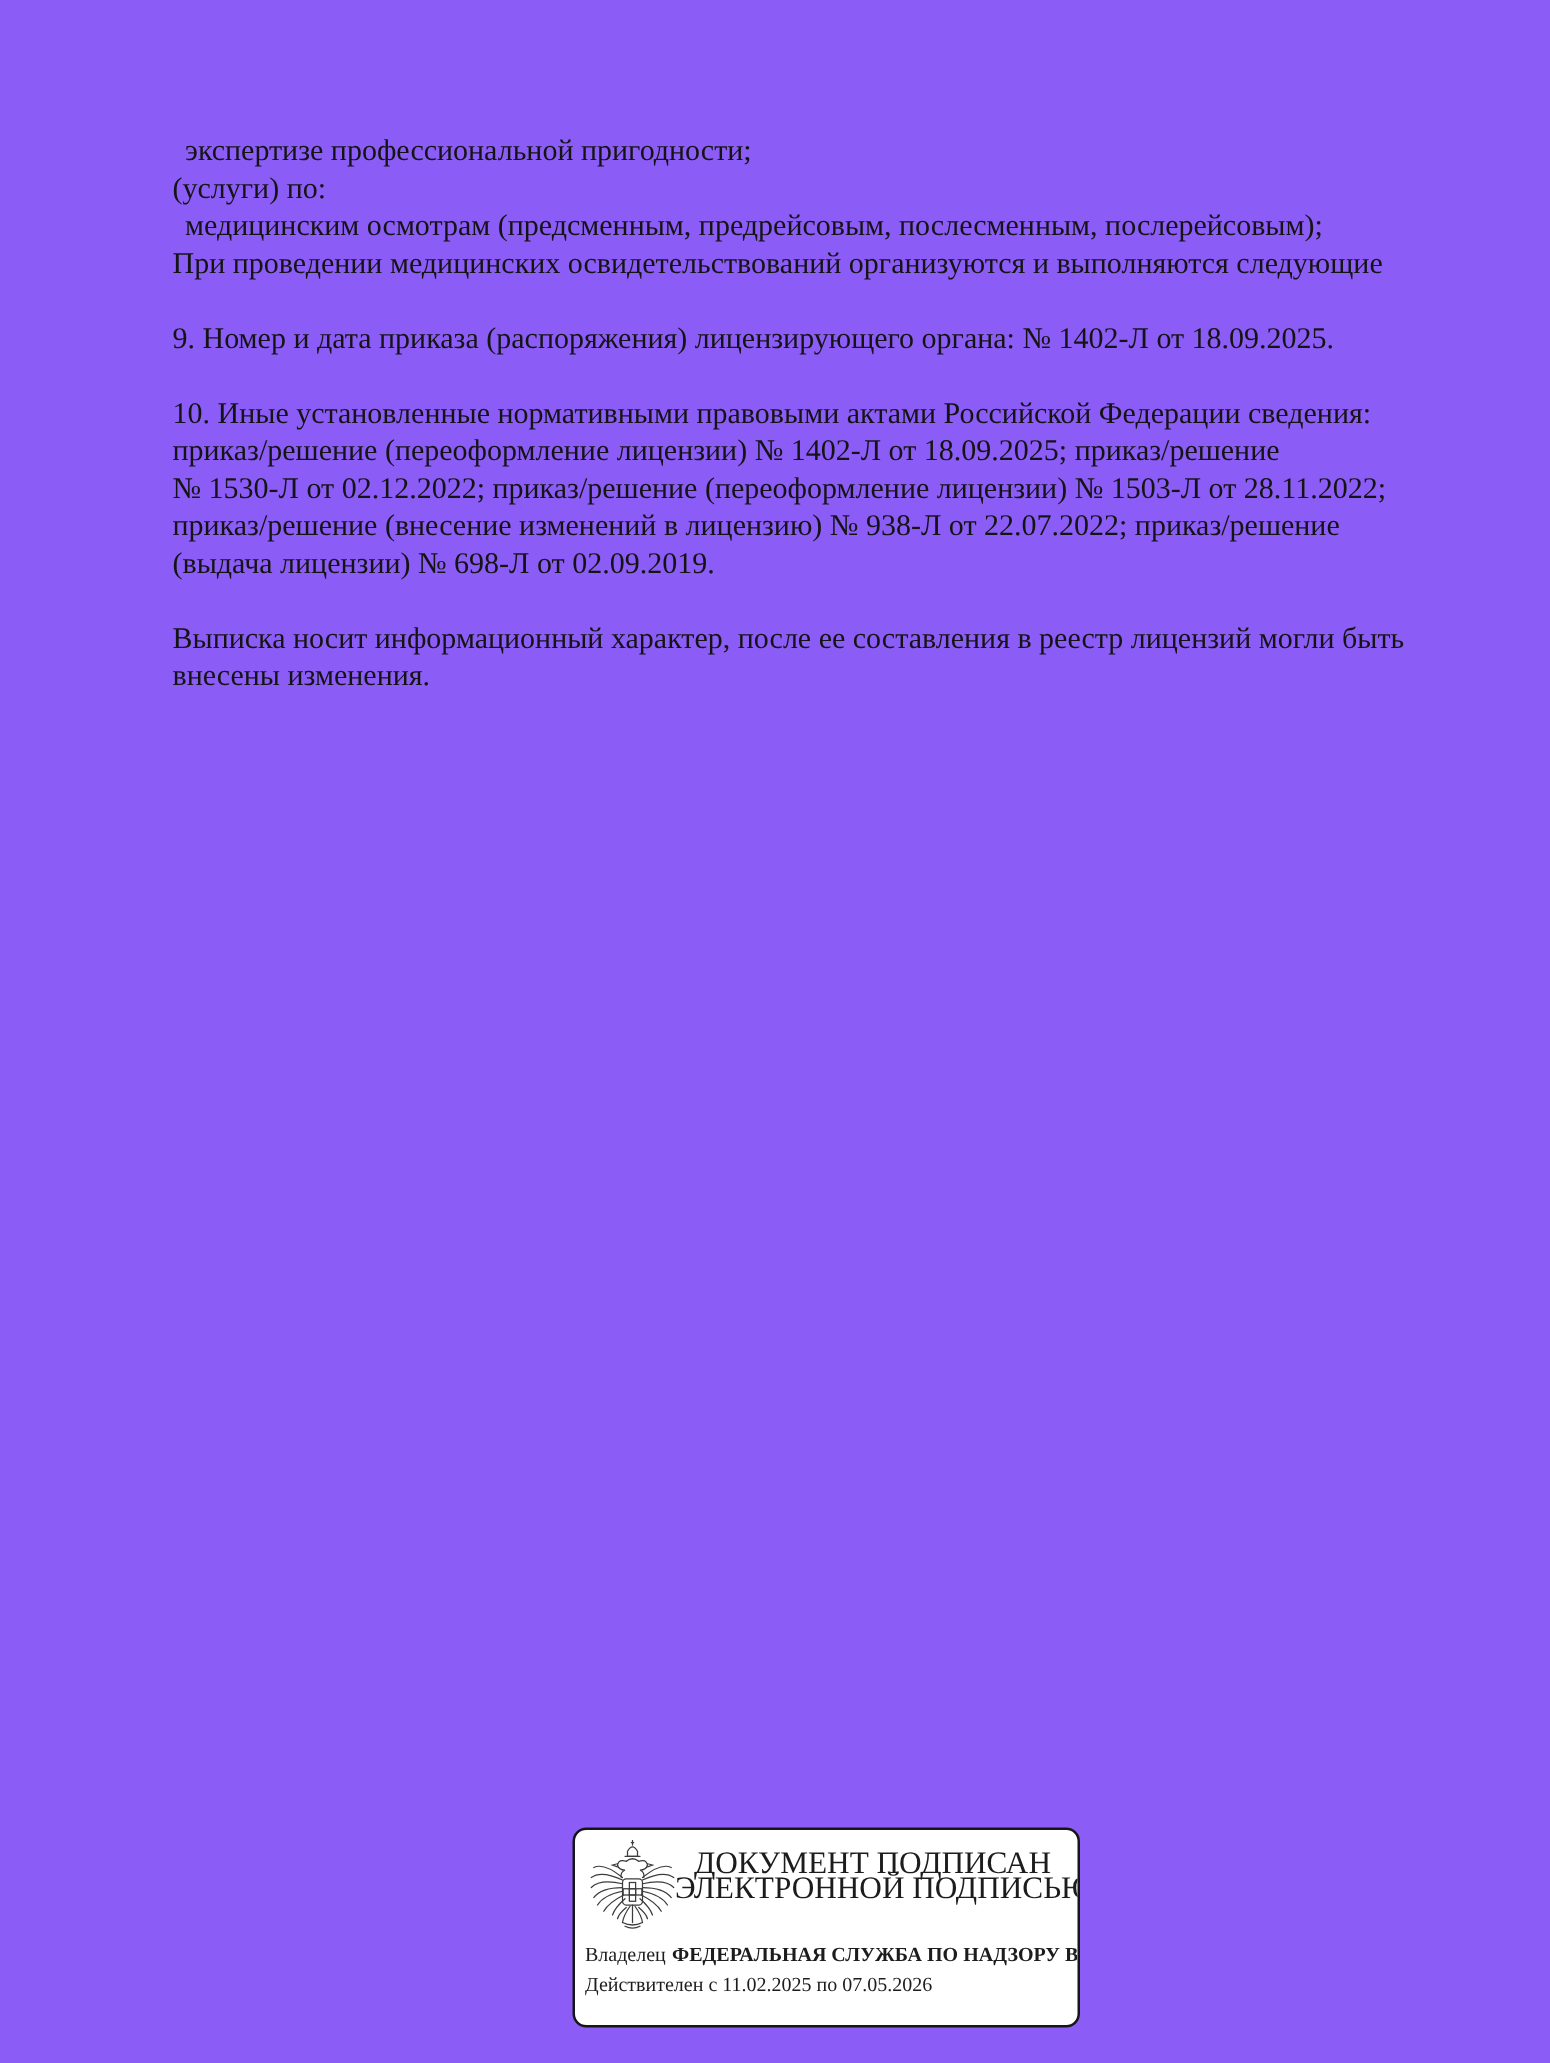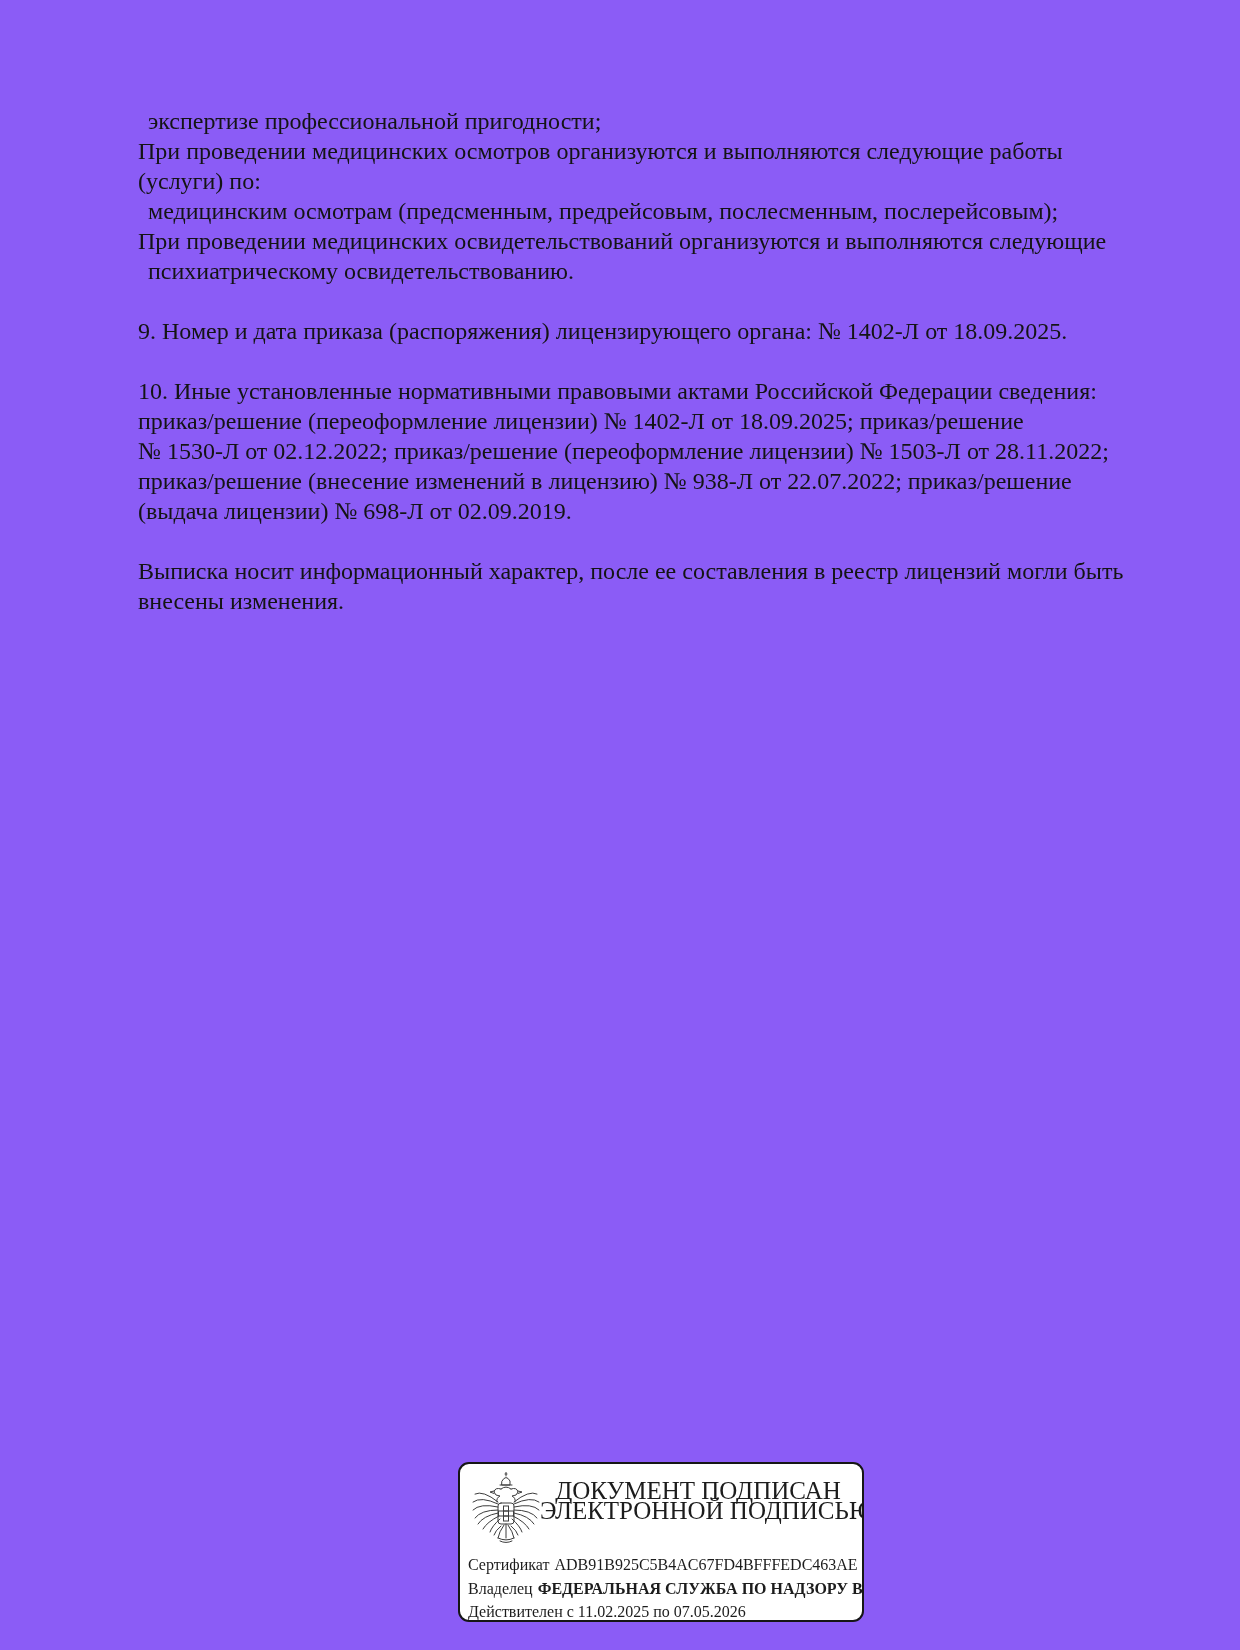--- a/index.html
+++ b/index.html
@@ -54,25 +54,23 @@
 </style>
 </head>
 <body>
 
 <div class="page">
 
   <div class="doc-text">
 
     <div class="para">
       <div class="line ind">экспертизе профессиональной пригодности;</div>
-      <div class="line">При проведении медицинских осмотров организуются и выполняются следующие работы</div>
       <div class="line">(услуги) по:</div>
       <div class="line ind">медицинским осмотрам (предсменным, предрейсовым, послесменным, послерейсовым);</div>
       <div class="line">При проведении медицинских освидетельствований организуются и выполняются следующие</div>
-      <div class="line ind">психиатрическому освидетельствованию.</div>
     </div>
 
     <div class="para">
       <div class="line">9. Номер и дата приказа (распоряжения) лицензирующего органа: № 1402-Л от 18.09.2025.</div>
     </div>
 
     <div class="para">
       <div class="line">10. Иные установленные нормативными правовыми актами Российской Федерации сведения:</div>
       <div class="line">приказ/решение (переоформление лицензии) № 1402-Л от 18.09.2025; приказ/решение</div>
       <div class="line">№ 1530-Л от 02.12.2022; приказ/решение (переоформление лицензии) № 1503-Л от 28.11.2022;</div>
@@ -133,23 +131,20 @@
       <path d="M29 69 q6 3 12 0"></path>
     </svg>
 
     <div class="stamp-title">
       <div>ДОКУМЕНТ ПОДПИСАН</div>
       <div>ЭЛЕКТРОННОЙ ПОДПИСЬЮ</div>
     </div>
 
     <div class="stamp-info">
       <div class="info-line">
-        <span>Сертификат</span><span class="val">ADB91B925C5B4AC67FD4BFFFEDC463AE</span>
-      </div>
-      <div class="info-line">
         <span>Владелец</span><span class="owner-name">ФЕДЕРАЛЬНАЯ СЛУЖБА ПО НАДЗОРУ В СФЕРЕ</span>
       </div>
       <div class="info-line">Действителен с 11.02.2025 по 07.05.2026</div>
     </div>
 
   </div>
 
 </div>
 
 </body></html>

